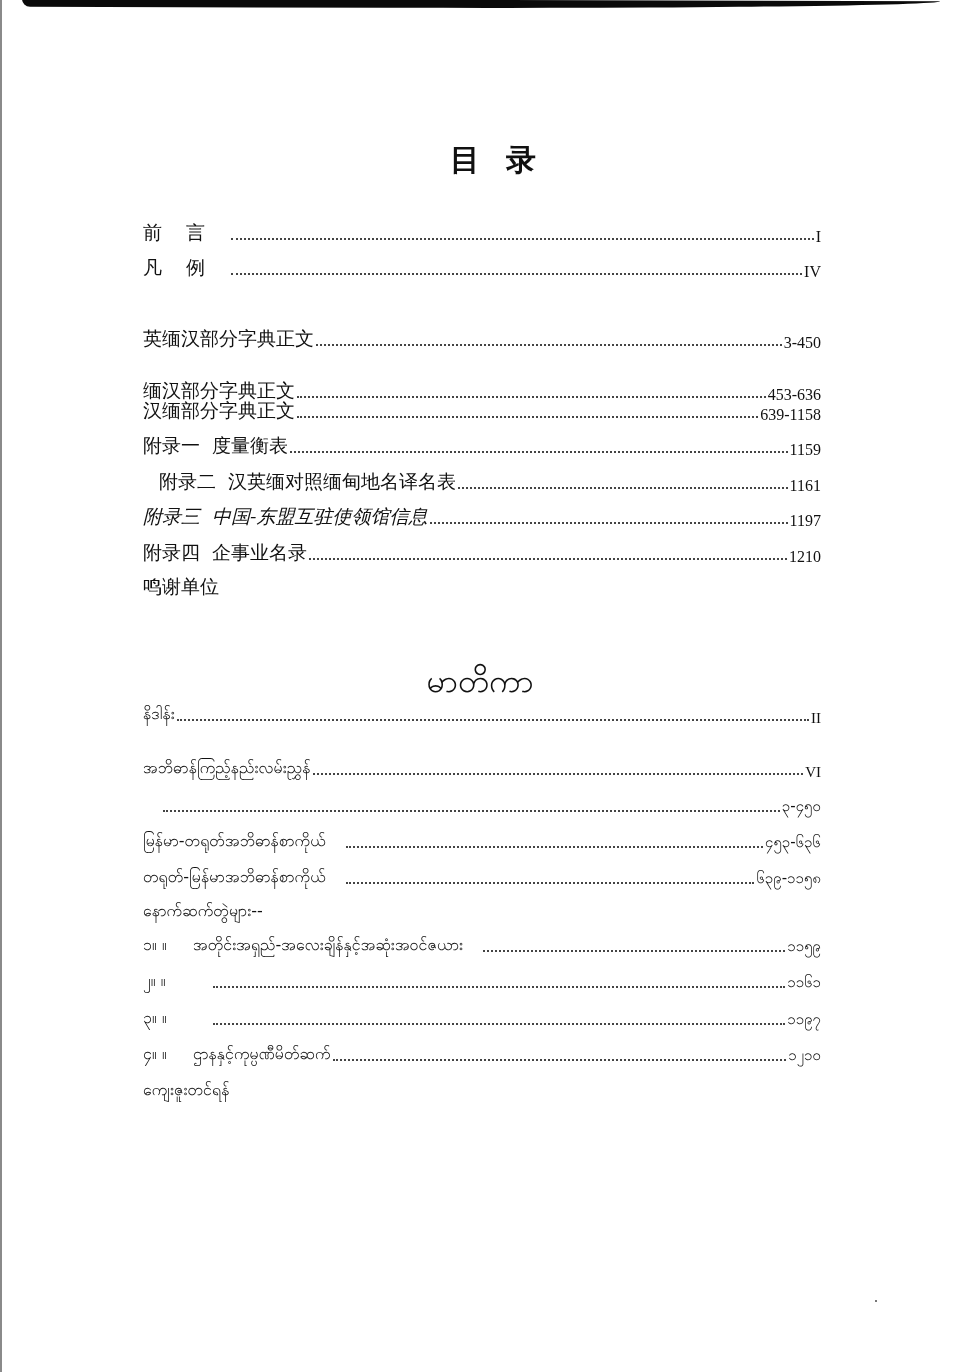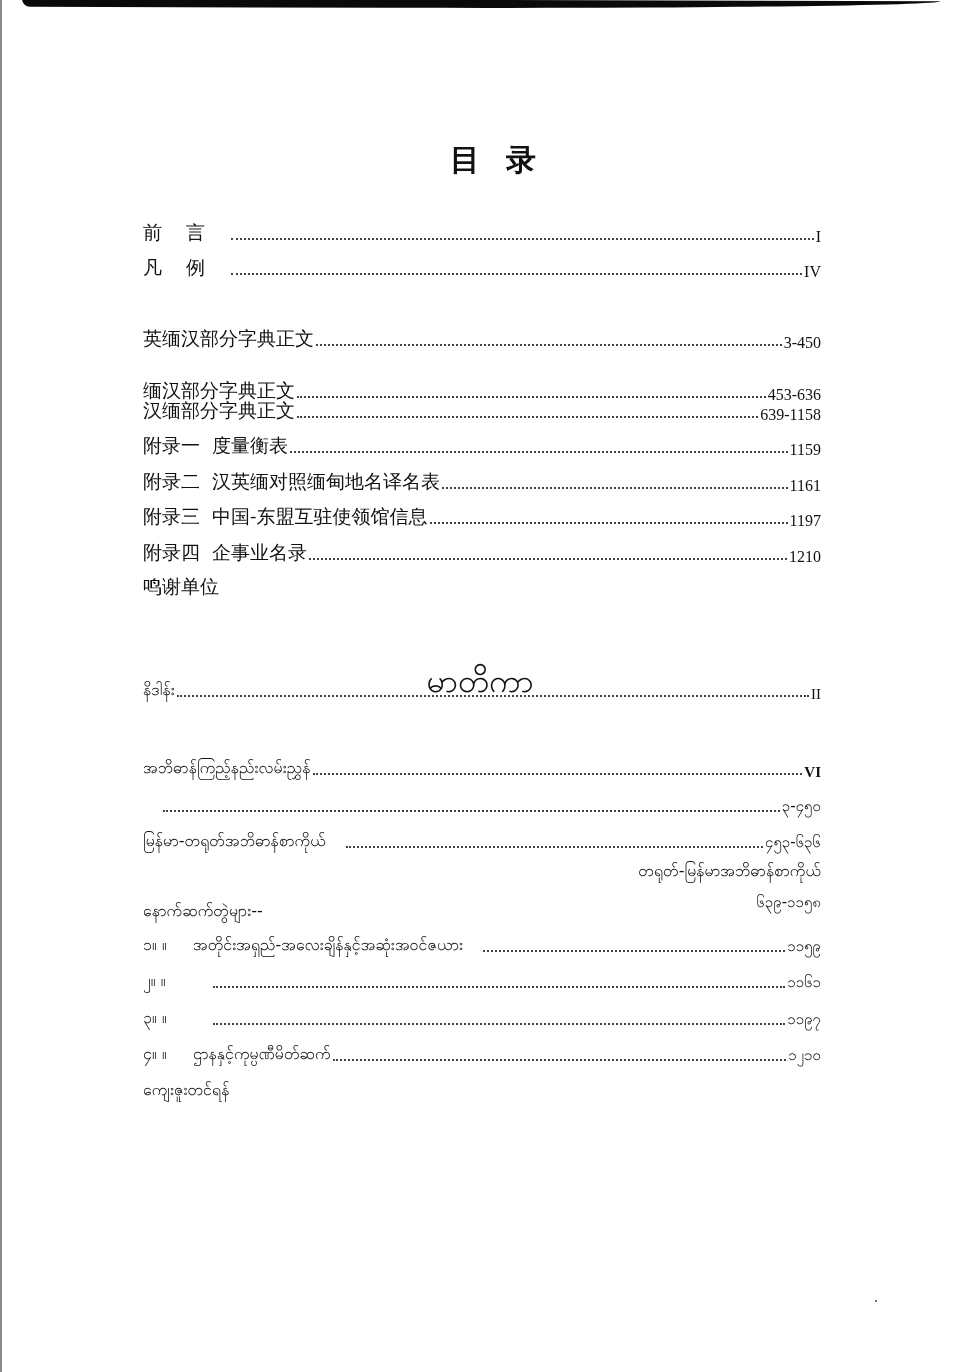--- a/index.html
+++ b/index.html
@@ -71,21 +71,21 @@
       margin: 0 2px 6px 2px;
       border-bottom: 2px dotted #444;
       height: 0;
     }
     .row .leader.gap { margin-left: 20px; }
     .row .page {
       flex: 0 0 auto;
       font-size: 16px;
       font-family: "Liberation Serif", serif;
     }
-    .row.my .page { font-family: "DejaVu Sans", sans-serif; font-size: 15px; }
+    .row.my .page { font-family: "DejaVu Sans", sans-serif; font-size: 15px; margin-top: 12px; }
     .num {
       display: inline-block;
       width: 50px;
     }
     .speck {
       position: absolute;
       left: 875px; top: 1300px;
       width: 2px; height: 2px;
       background: #777;
     }
@@ -124,63 +124,63 @@
     <span class="label">汉缅部分字典正文</span>
     <span class="leader"></span>
     <span class="page">639-1158</span>
   </div>
   <div class="row" style="top:429px;">
     <span class="label" style="white-space:pre;">附录一  度量衡表</span>
     <span class="leader"></span>
     <span class="page">1159</span>
   </div>
   <div class="row" style="top:465px;">
-    <span class="label" style="white-space:pre;">附录二  汉英缅对照缅甸地名译名表</span>
+    <span class="label" style="white-space:pre;margin-left:16px;">附录二  汉英缅对照缅甸地名译名表</span>
     <span class="leader"></span>
     <span class="page">1161</span>
   </div>
   <div class="row" style="top:500px;">
-    <span class="label" style="white-space:pre;">附录三  中国-东盟互驻使领馆信息</span>
+    <span class="label" style="white-space:pre;font-style:italic;">附录三  中国-东盟互驻使领馆信息</span>
     <span class="leader"></span>
     <span class="page">1197</span>
   </div>
   <div class="row" style="top:536px;">
     <span class="label" style="white-space:pre;">附录四  企事业名录</span>
     <span class="leader"></span>
     <span class="page">1210</span>
   </div>
   <div class="row" style="top:570px;">
     <span class="label">鸣谢单位</span>
   </div>
 </div>
 
 <div class="title title-my">မာတိကာ</div>
 
 <div class="toc" style="top:0;">
-  <div class="row my" style="top:673px;">
+  <div class="row my" style="top:697px;">
     <span class="label">နိဒါန်း</span>
     <span class="leader"></span>
     <span class="page" style="font-family:'Liberation Serif',serif;">II</span>
   </div>
   <div class="row my" style="top:751px;">
     <span class="label">အဘိဓာန်ကြည့်နည်းလမ်းညွှန်</span>
     <span class="leader"></span>
-    <span class="page" style="font-family:'Liberation Serif',serif;font-weight:bold;">VI</span>
+    <span class="page" style="font-family:'Liberation Serif',serif;">VI</span>
   </div>
 
   <div class="row my" style="top:788px;">
     <span class="leader gap"></span>
     <span class="page">၃-၄၅၀</span>
   </div>
   <div class="row my" style="top:824px;">
     <span class="label">မြန်မာ-တရုတ်အဘိဓာန်စာကိုယ်</span>
     <span class="leader gap"></span>
     <span class="page">၄၅၃-၆၃၆</span>
   </div>
-  <div class="row my" style="top:860px;flex-direction:column;">
+  <div class="row my" style="top:860px;">
     <span class="label">တရုတ်-မြန်မာအဘိဓာန်စာကိုယ်</span>
     <span class="leader gap"></span>
     <span class="page">၆၃၉-၁၁၅၈</span>
   </div>
   <div class="row my" style="top:894px;">
     <span class="label">နောက်ဆက်တွဲများ--</span>
   </div>
 
   <div class="row my" style="top:928px;">
     <span class="num">၁။ ။</span>

